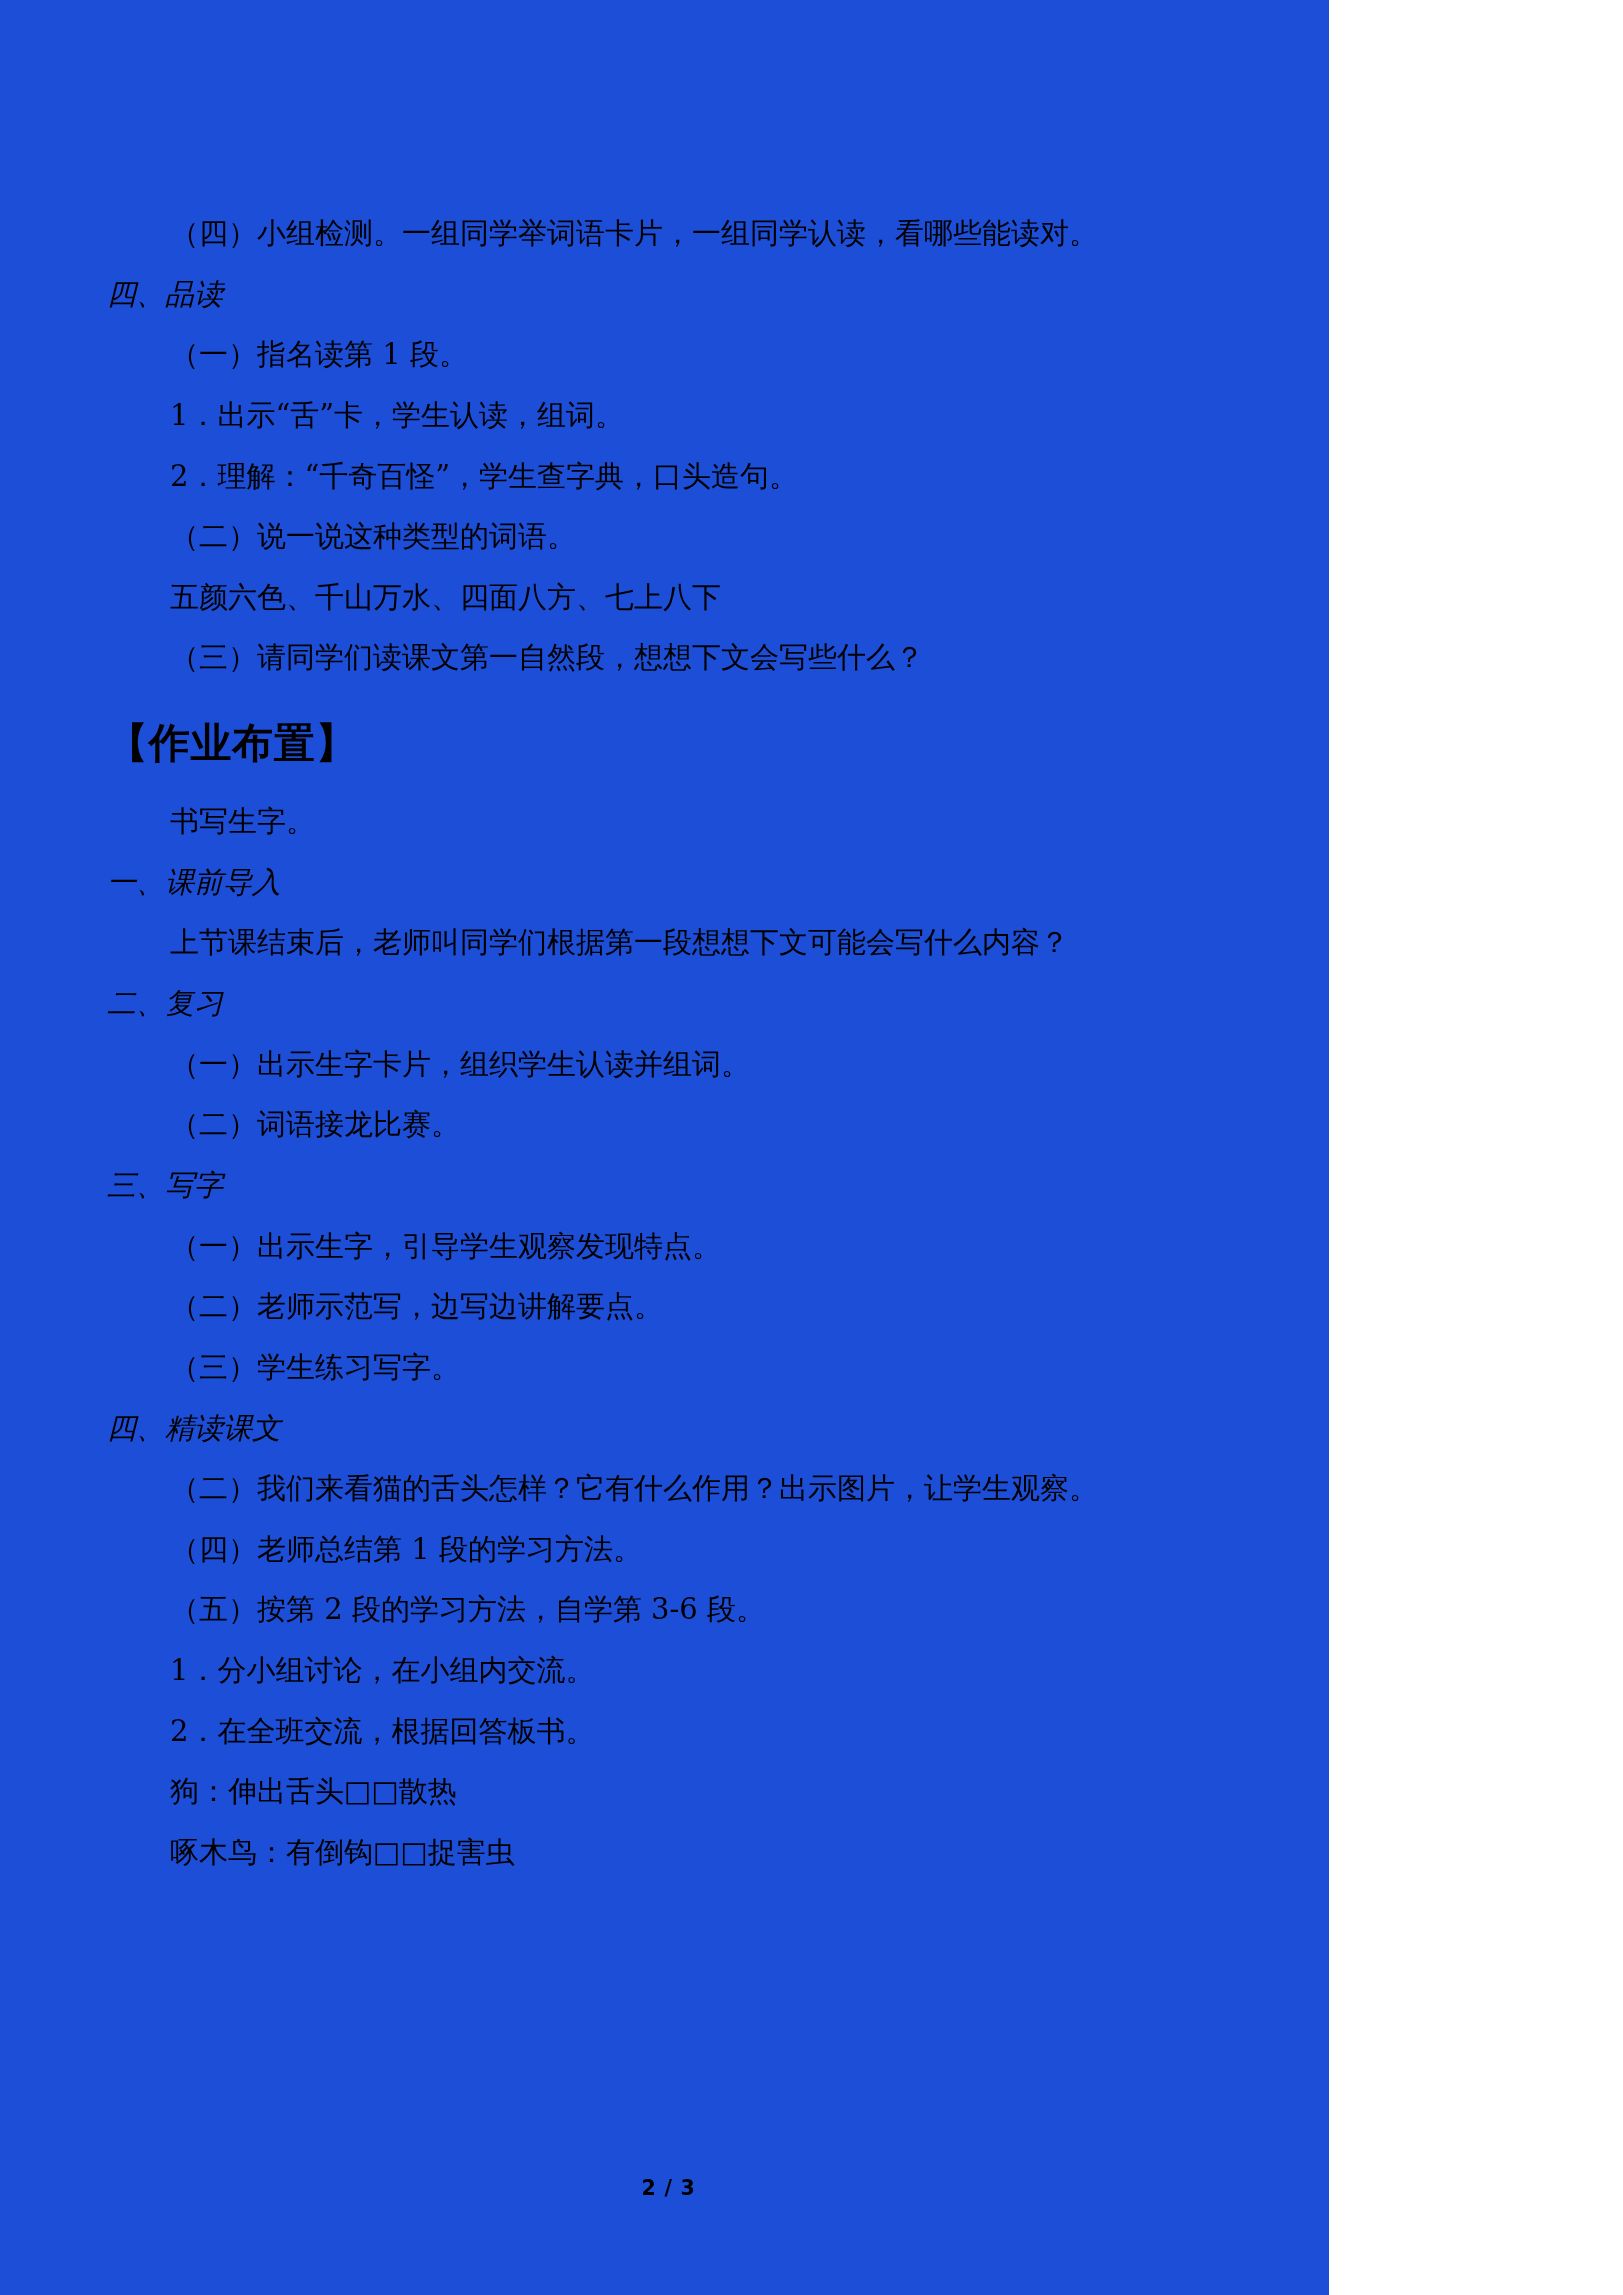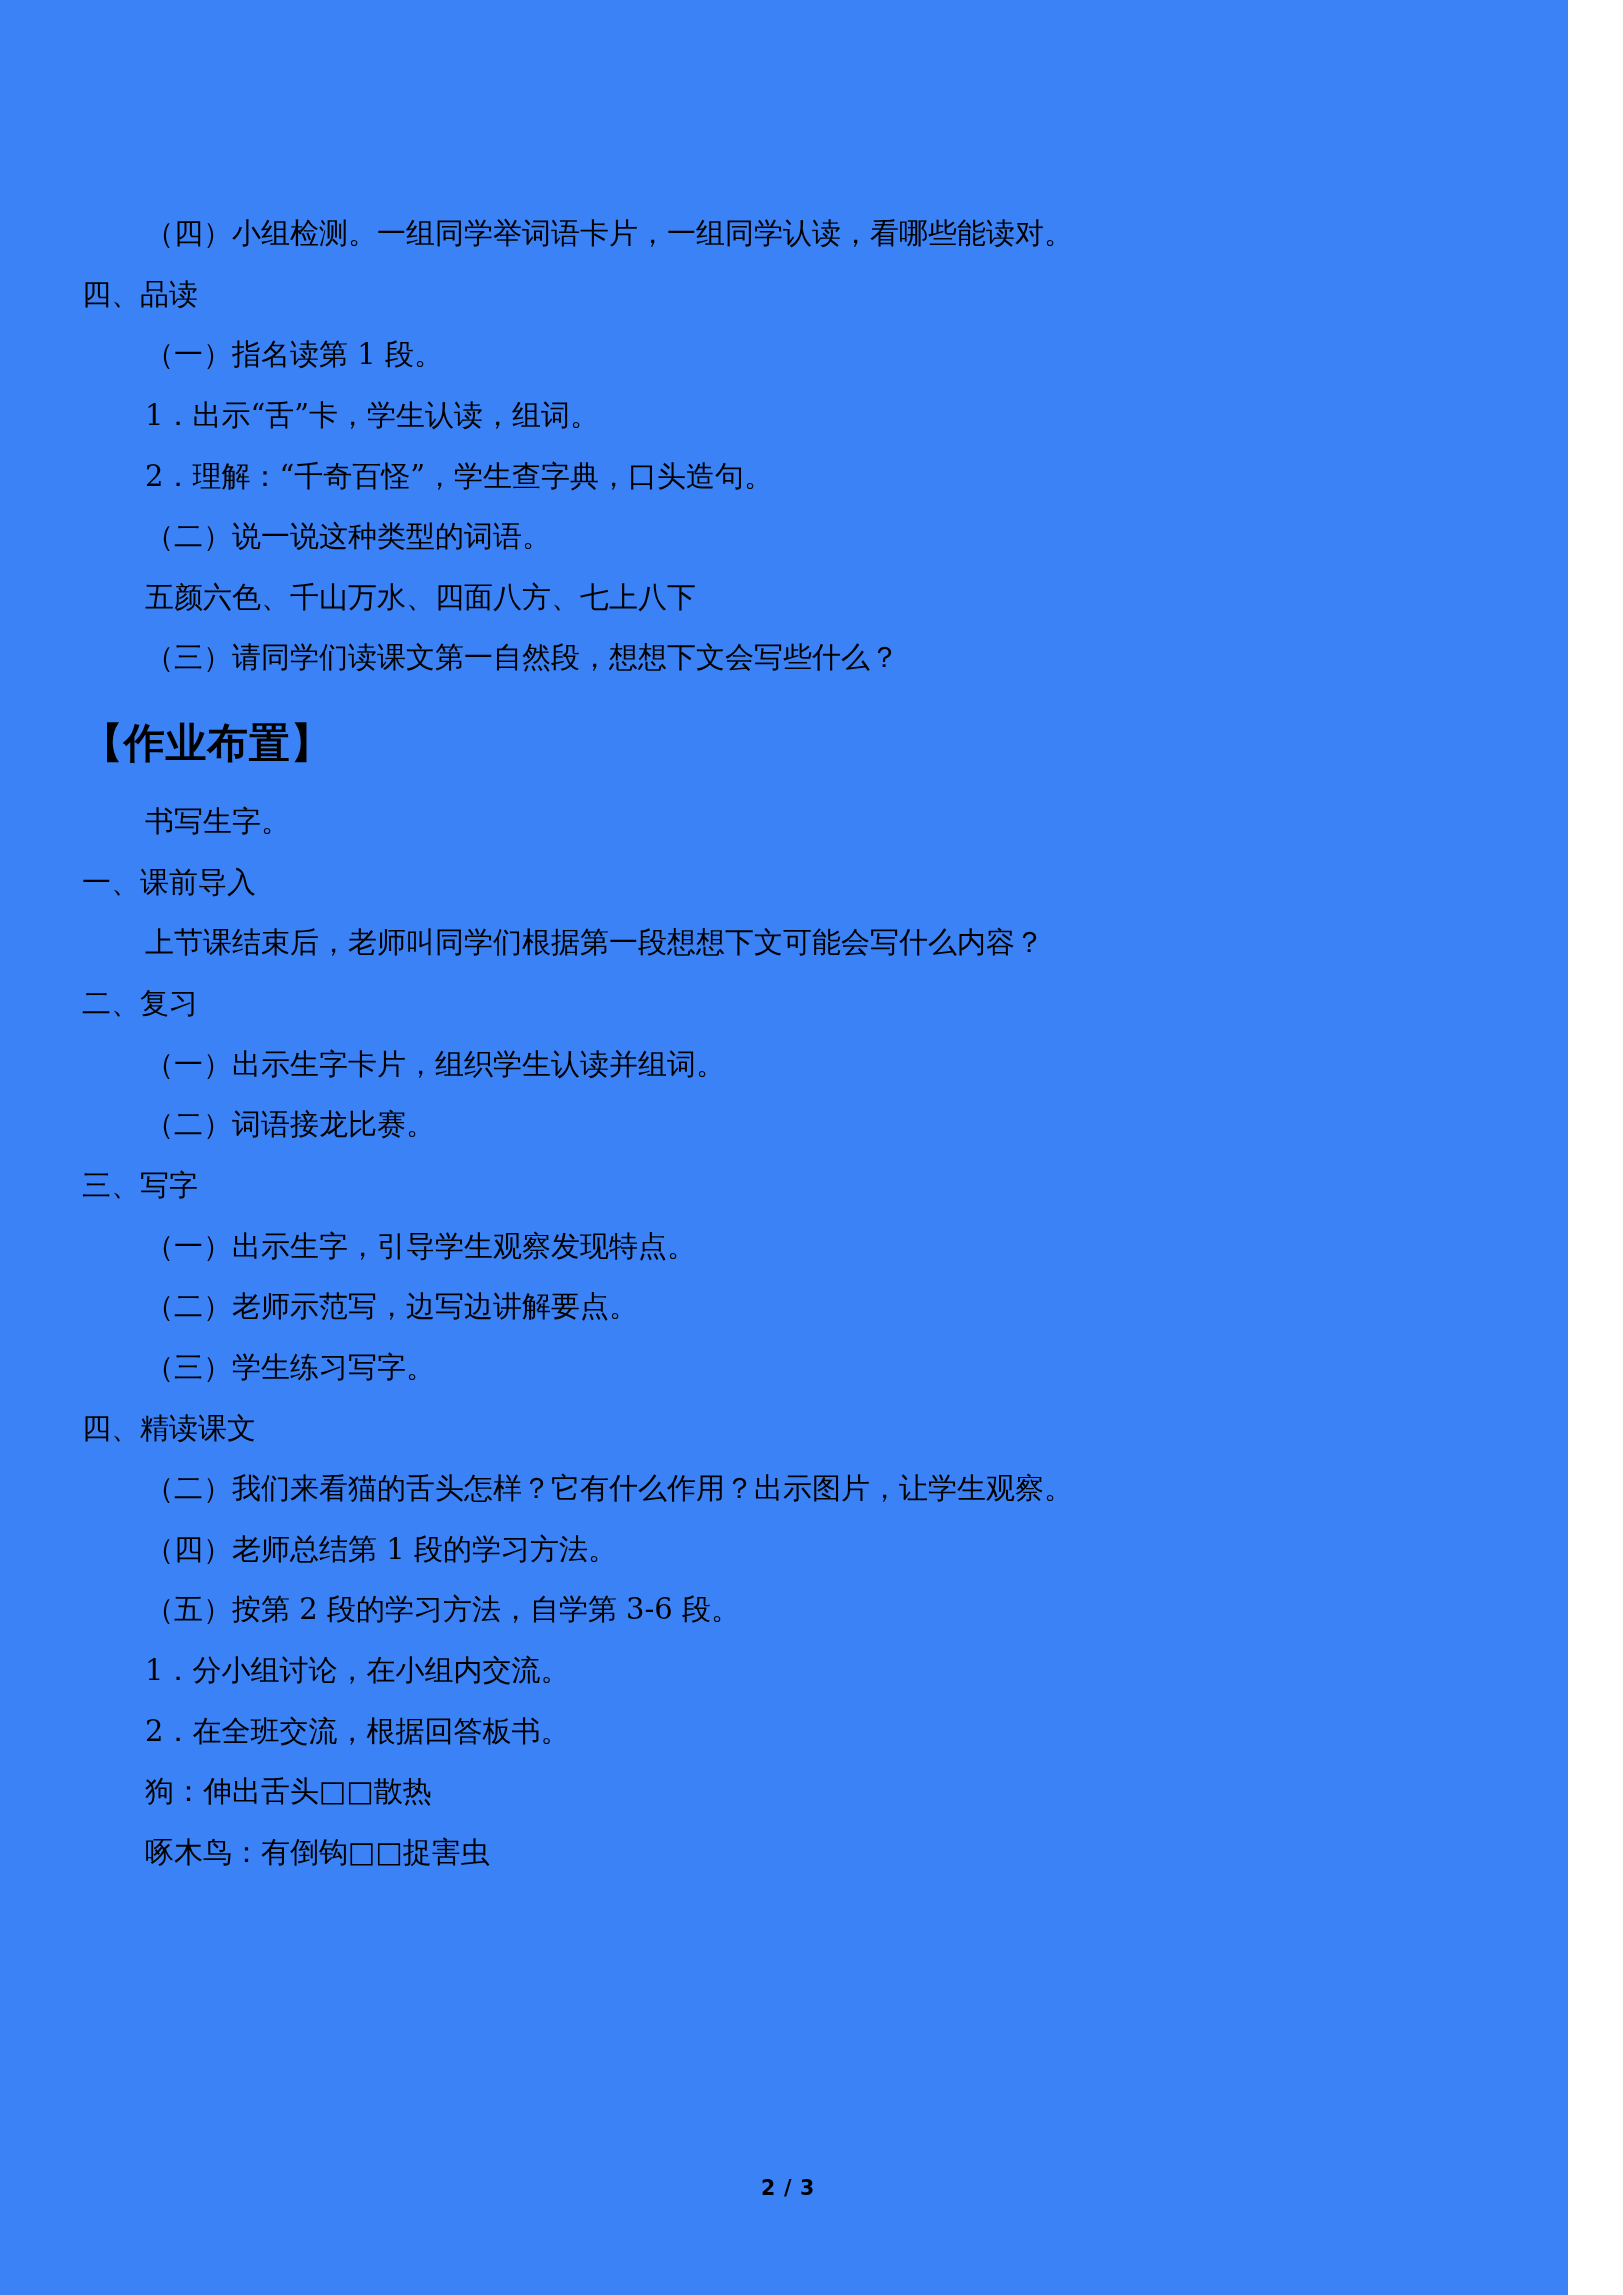--- a/index.html
+++ b/index.html
@@ -5,26 +5,26 @@
   html, body {
     margin: 0;
     padding: 0;
     background: #ffffff;
   }
   body {
     font-family: "DejaVu Serif", "Liberation Serif", serif;
     color: #000000;
   }
   .page {
-    width: 1568px;
+    width: 1329px;
     height: 2295px;
     box-sizing: border-box;
     position: relative;
-    background: #3b82f6;
-    padding: 205px 205px 0 82px;
+    background: #1d4ed8;
+    padding: 205px 205px 0 107px;
     overflow: hidden;
   }
   .doc-body {
     font-size: 29px;
     line-height: 1.95;
   }
   .para {
     margin: 0 0 4.1px 0;
     white-space: pre-wrap;
   }
@@ -36,20 +36,21 @@
   }
   .heading-bold {
     font-weight: bold;
     font-size: 41px;
     margin: 17.7px 0 9.5px 0;
     letter-spacing: 0.7px;
   }
   .section-head {
     margin: 4.1px 0 4.1px 0;
     padding-left: 0;
+    font-style: italic;
   }
   .footer {
     position: absolute;
     left: 0;
     right: 0;
     bottom: 95px;
     text-align: center;
     font-family: "DejaVu Sans", "Liberation Sans", sans-serif;
     font-weight: bold;
     font-size: 20.5px;

